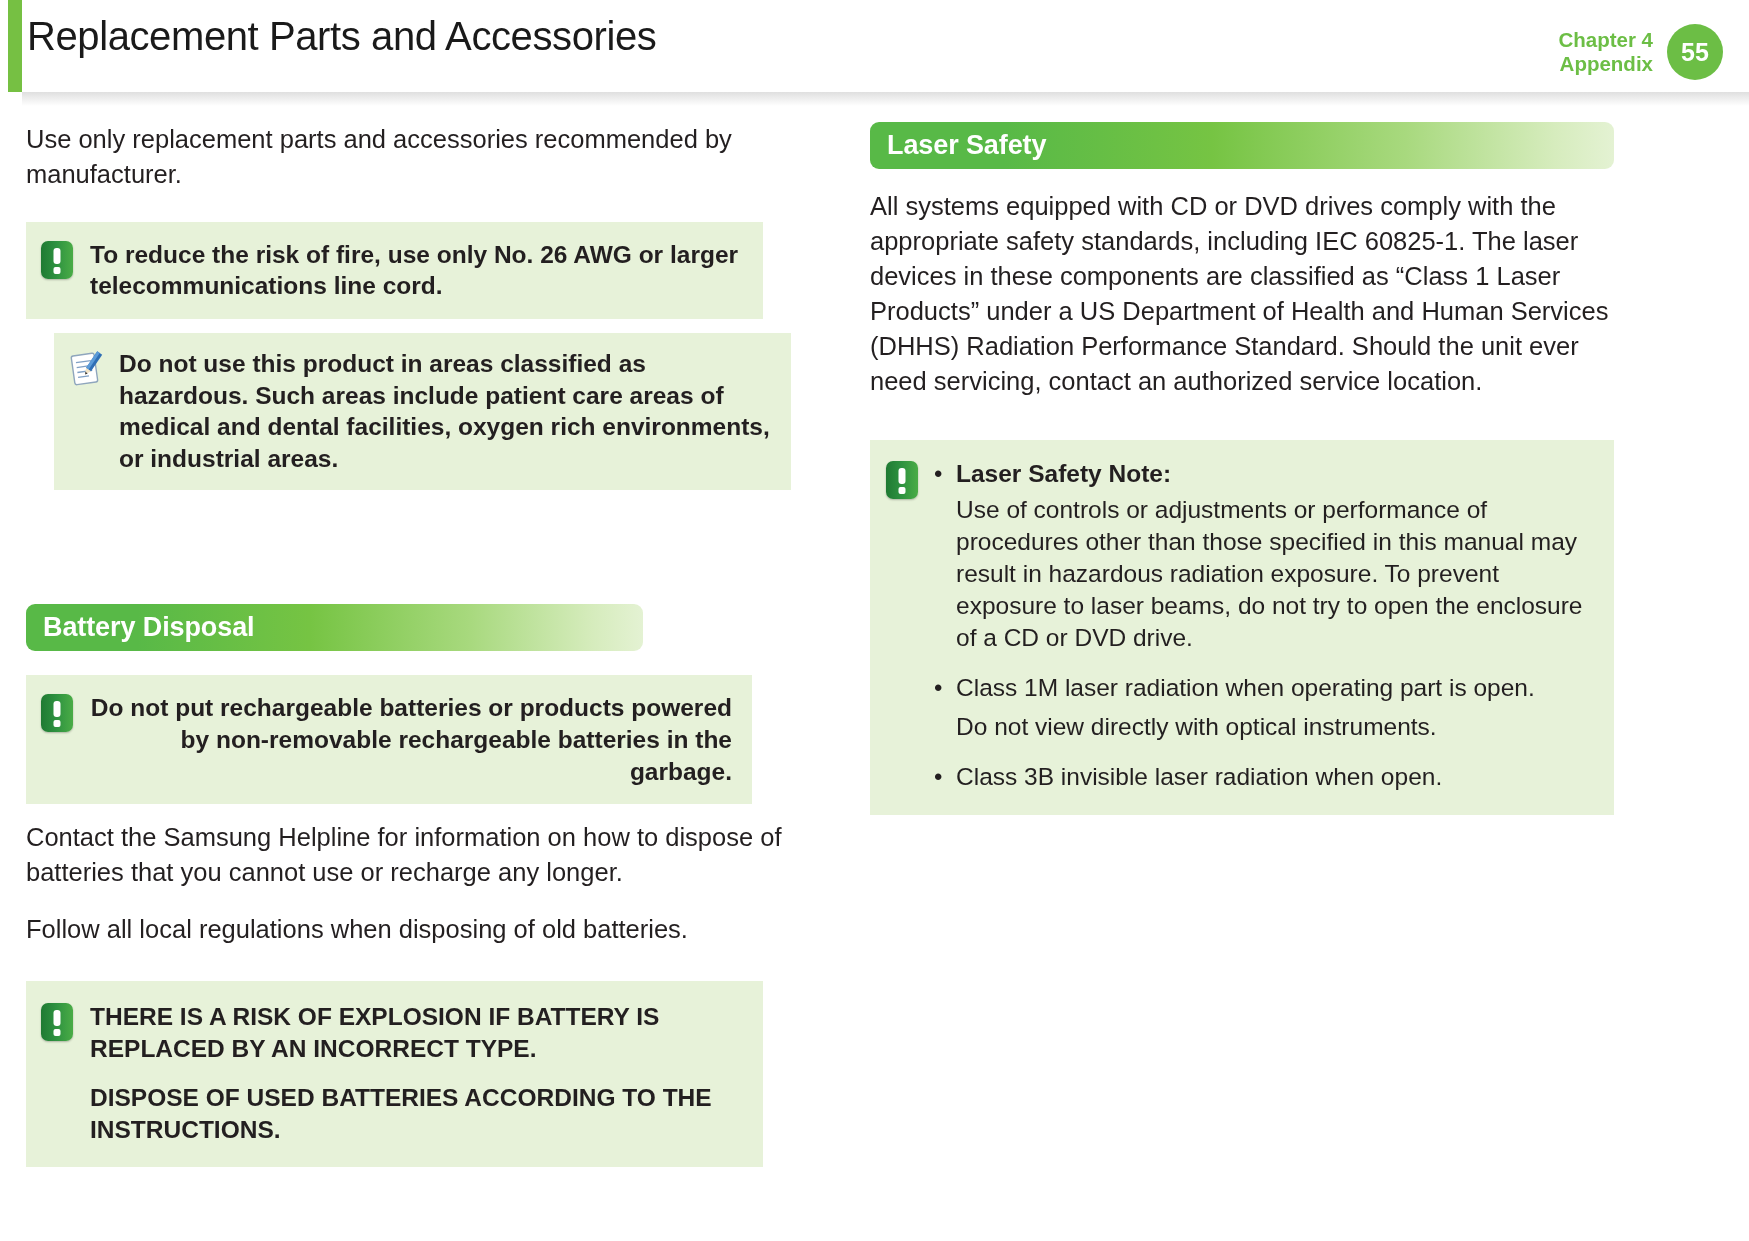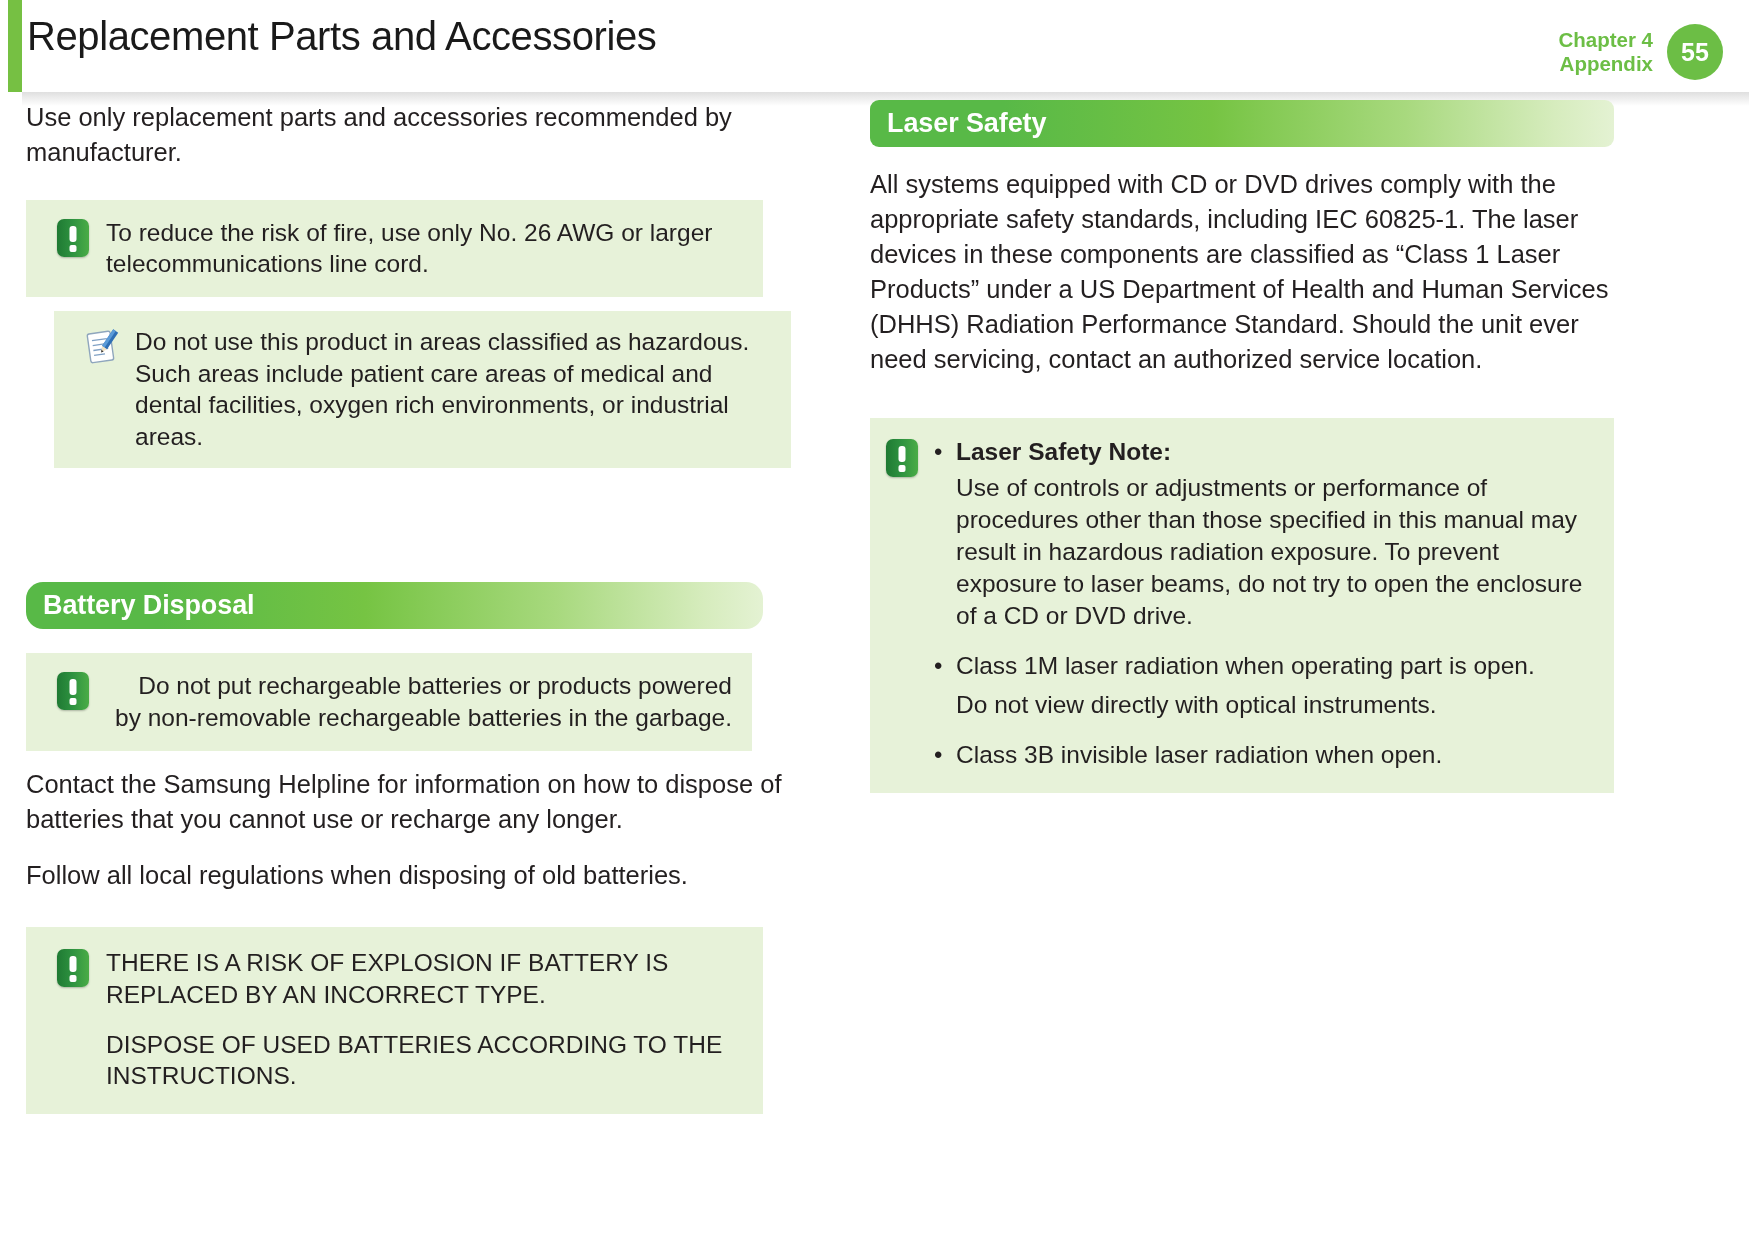--- a/index.html
+++ b/index.html
@@ -73,21 +73,21 @@
     right: 0;
     top: 92px;
     height: 14px;
     background: linear-gradient(to bottom, rgba(140,140,140,0.28), rgba(255,255,255,0));
   }
 
   
   .content {
     position: absolute;
     left: 0;
-    top: 100px;
+    top: 122px;
     width: 1749px;
     display: flex;
   }
   .col-left {
     width: 790px;
     padding-left: 26px;
     box-sizing: border-box;
   }
   .col-right {
     width: 959px;
@@ -117,25 +117,26 @@
     color: #ffffff;
     font-weight: bold;
     font-size: 27px;
     padding-left: 17px;
     letter-spacing: -0.1px;
   }
 
   
   .callout {
     background: #e7f2d9;
-    padding: 16px 20px 17px 31px;
+    padding: 16px 20px 17px 15px;
     display: flex;
     align-items: flex-start;
     margin-bottom: 14px;
     box-sizing: border-box;
+    font-weight: bold;
   }
   .callout .body {
     flex: 1;
     font-size: 24.5px;
     line-height: 1.29;
     color: #231f20;
     padding-top: 1px;
   }
   .callout .body p { margin: 0; }
   .callout .body p + p { margin-top: 18px; }
@@ -261,21 +262,21 @@
             <polygon points="21,22 27,22 24,28" fill="#f2e3c4"></polygon>
             <polygon points="22.6,25.6 25.4,25.6 24,28" fill="#333333"></polygon>
           </g>
         </svg>
       </span>
       <div class="body">Do not use this product in areas classified as hazardous. Such areas include patient care areas of medical and dental facilities, oxygen rich environments, or industrial areas.</div>
     </div>
 
     <div style="height:100px;"></div>
 
-    <div class="section-bar" style="width:737px;border-radius:17px;">
+    <div class="section-bar" style="width:617px;">
       <span class="label">Battery Disposal</span>
     </div>
 
     <div class="callout" style="width:726px;margin-bottom:16px;text-align:right;">
       <span class="icon-warning"></span>
       <div class="body">Do not put rechargeable batteries or products powered by non-removable rechargeable batteries in the garbage.</div>
     </div>
 
     <p class="para" style="margin-bottom:22px;">Contact the Samsung Helpline for information on how to dispose of batteries that you cannot use or recharge any longer.</p>
     <p class="para" style="margin-bottom:34px;">Follow all local regulations when disposing of old batteries.</p>

